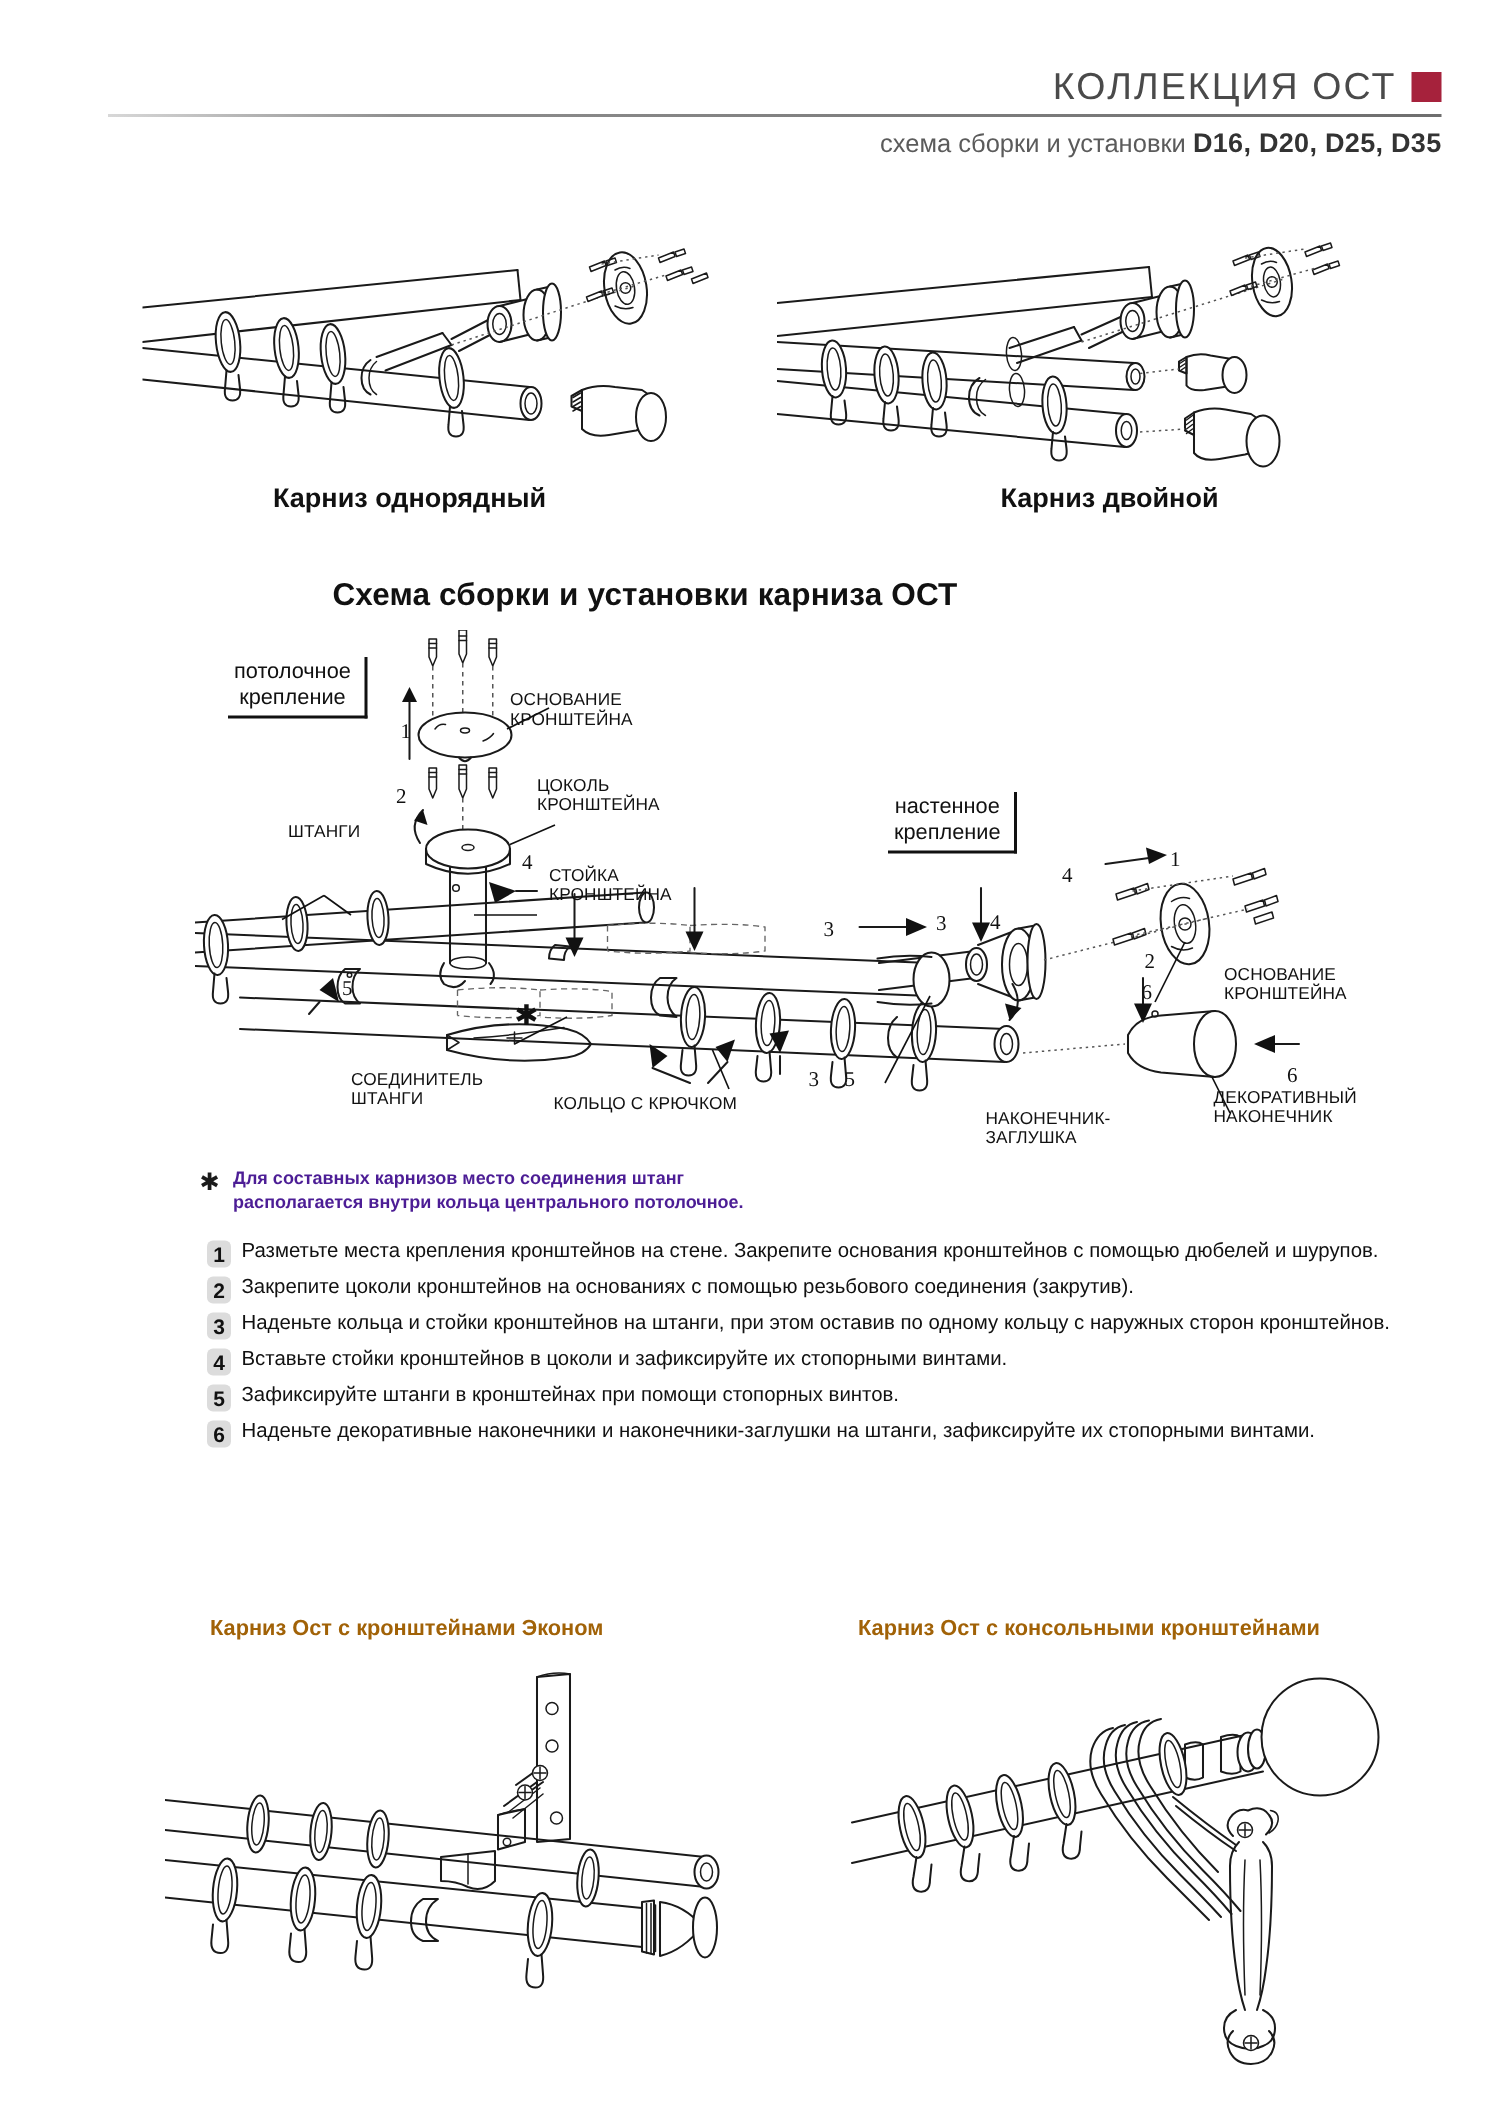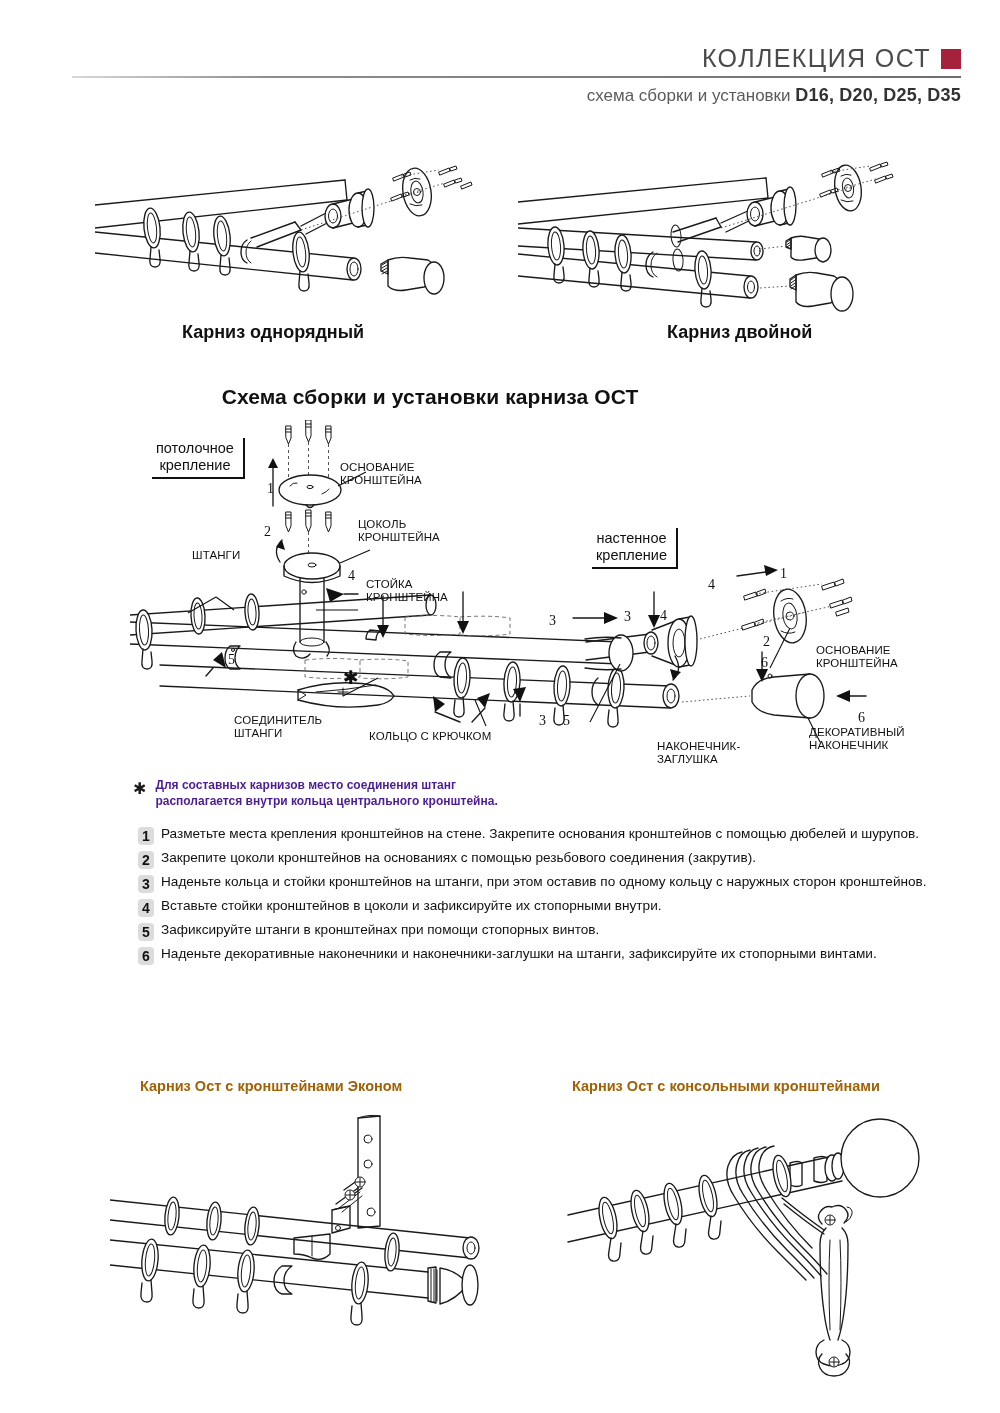--- a/index.html
+++ b/index.html
@@ -624,40 +624,40 @@
 <div class="callout-num" style="left:780px; top:566px;">1</div>
 <div class="callout-num" style="left:763px; top:634px;">2</div>
 <div class="callout-num" style="left:761px; top:655px;">6</div>
 <div class="callout-num" style="left:858px; top:710px;">6</div>
 <div class="callout-star" style="left:343px; top:668px;">✱</div>
 
 <div id="note">
   <div class="star">✱</div>
   <div class="note-text">
     <div>Для составных карнизов место соединения штанг</div>
-    <div>располагается внутри кольца центрального кронштейна.</div>
+    <div>располагается внутри кольца центрального потолочное.</div>
   </div>
 </div>
 
 <div id="steps">
   <div class="step">
     <div class="step-badge">1</div>
     <div class="step-text">Разметьте места крепления кронштейнов на стене. Закрепите основания кронштейнов с помощью дюбелей и шурупов.</div>
   </div>
   <div class="step">
     <div class="step-badge">2</div>
     <div class="step-text">Закрепите цоколи кронштейнов на основаниях с помощью резьбового соединения (закрутив).</div>
   </div>
   <div class="step">
     <div class="step-badge">3</div>
     <div class="step-text">Наденьте кольца и стойки кронштейнов на штанги, при этом оставив по одному кольцу с наружных сторон кронштейнов.</div>
   </div>
   <div class="step">
     <div class="step-badge">4</div>
-    <div class="step-text">Вставьте стойки кронштейнов в цоколи и зафиксируйте их стопорными внутри.</div>
+    <div class="step-text">Вставьте стойки кронштейнов в цоколи и зафиксируйте их стопорными винтами.</div>
   </div>
   <div class="step">
     <div class="step-badge">5</div>
     <div class="step-text">Зафиксируйте штанги в кронштейнах при помощи стопорных винтов.</div>
   </div>
   <div class="step">
     <div class="step-badge">6</div>
     <div class="step-text">Наденьте декоративные наконечники и наконечники-заглушки на штанги, зафиксируйте их стопорными винтами.</div>
   </div>
 </div>

